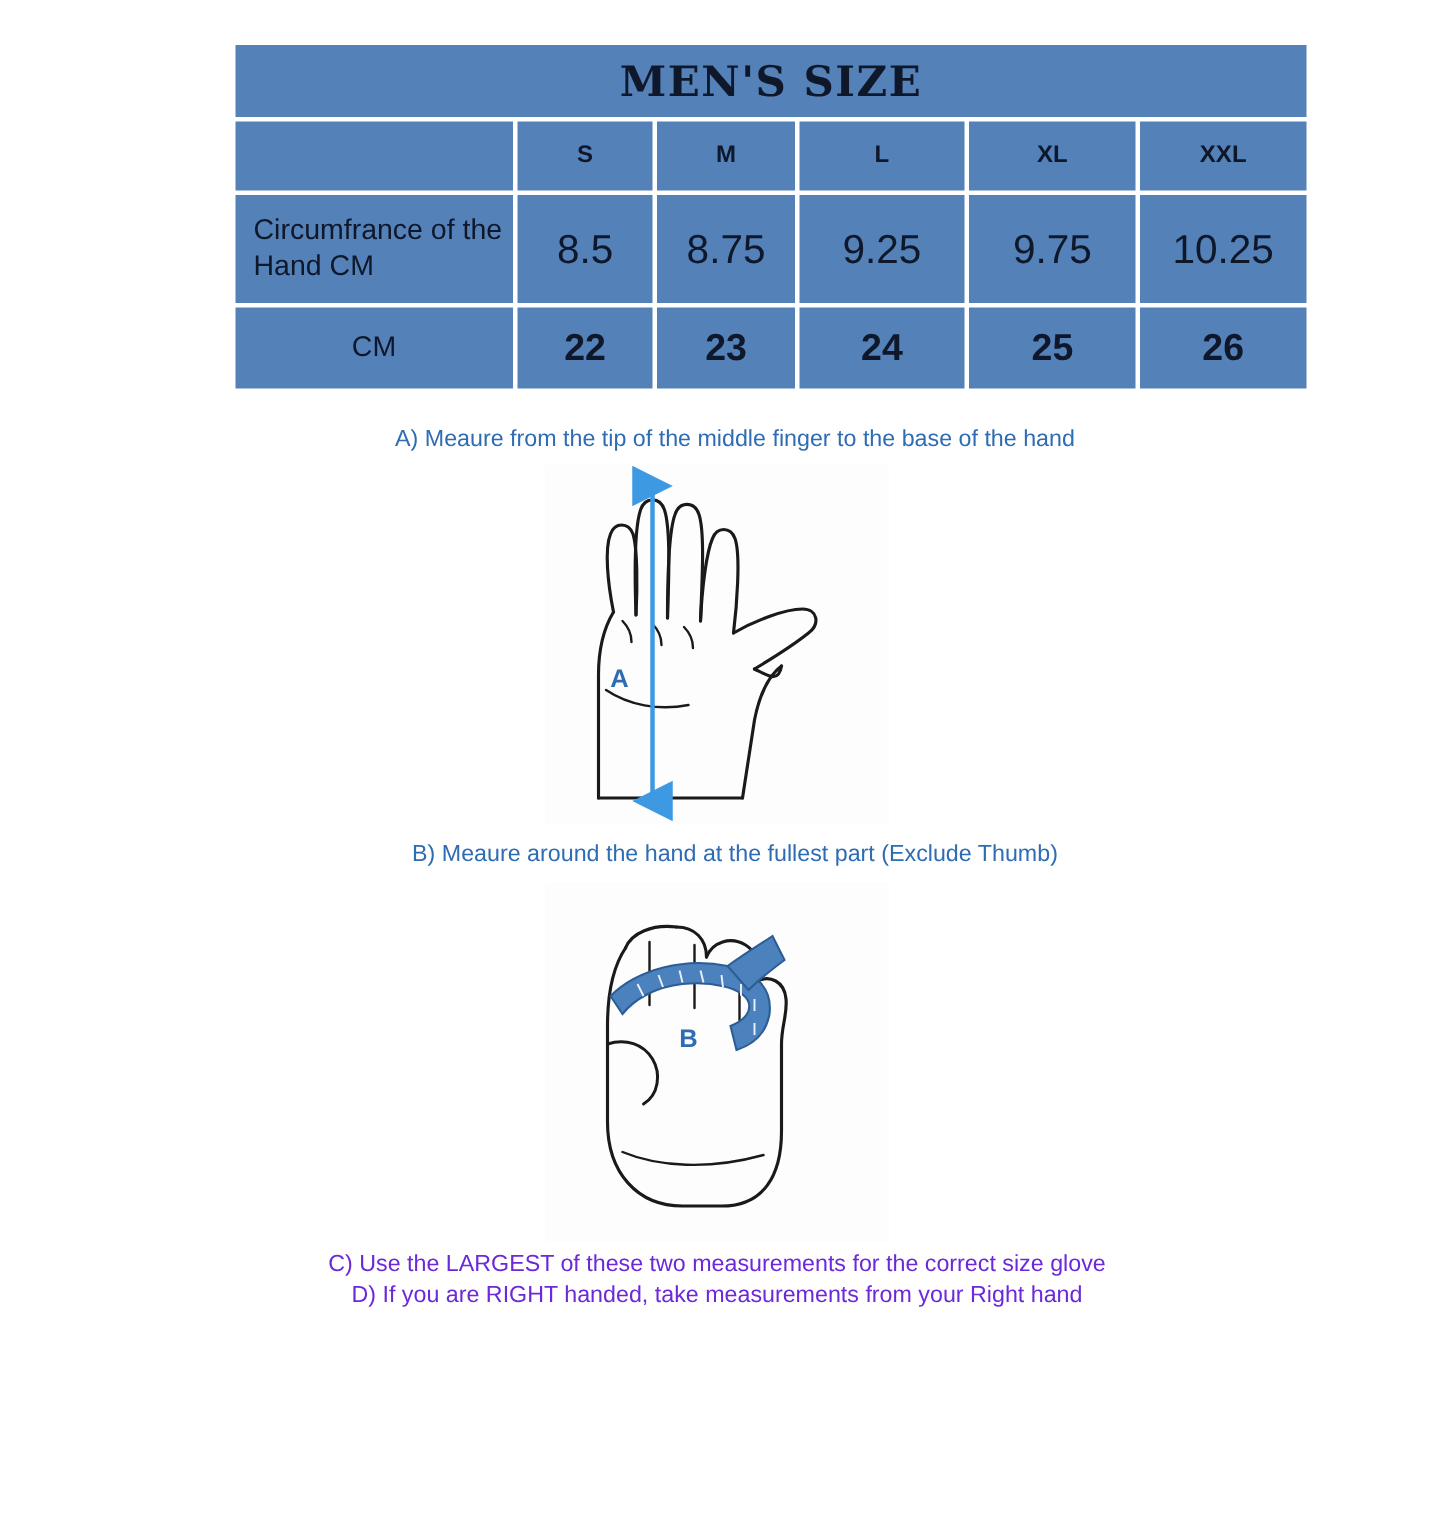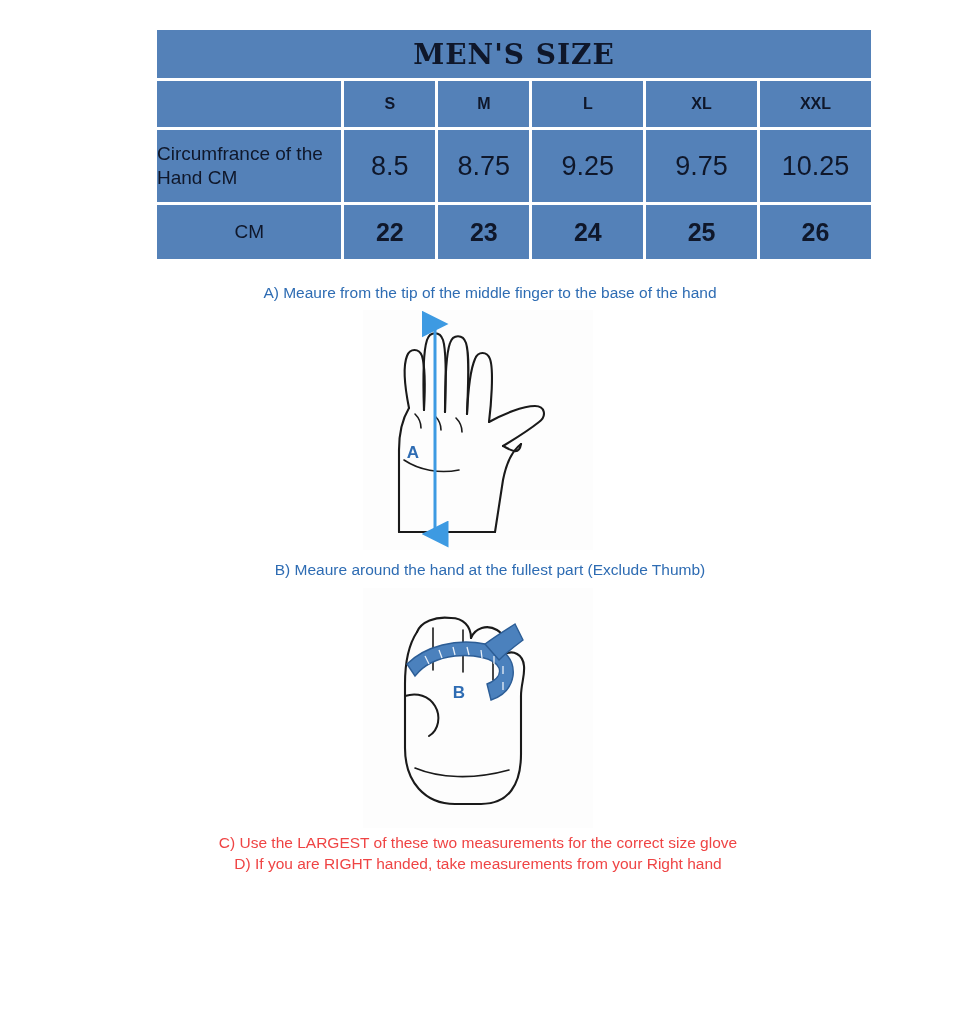--- a/index.html
+++ b/index.html
@@ -55,20 +55,21 @@
   }
   .row-label {
     font-size: 19px;
     font-weight: normal;
     line-height: 1.25;
     padding: 6px 8px;
     text-align: center;
   }
   .row-label.left {
     text-align: left;
+    padding-left: 12px;
     margin-top: 12px;
   }
   .row-circ td.val {
     height: 72px;
     font-size: 27px;
     font-weight: normal;
   }
   .row-cm td.val {
     height: 54px;
     font-size: 25px;
@@ -92,21 +93,21 @@
   .caption-a { top: 284px; }
   .caption-b { top: 561px; text-align: center; }
 
   .footer-notes {
     position: absolute;
     top: 832px;
     width: 100%;
     text-align: center;
     font-size: 15.5px;
     line-height: 21px;
-    color: #ef4444;
+    color: #6d28d9;
   }
   .footer-notes div { white-space: nowrap; }
 
   
   .illus {
     position: absolute;
     left: 50%;
     transform: translateX(-50%);
   }
   .illus-a { top: 310px; }

